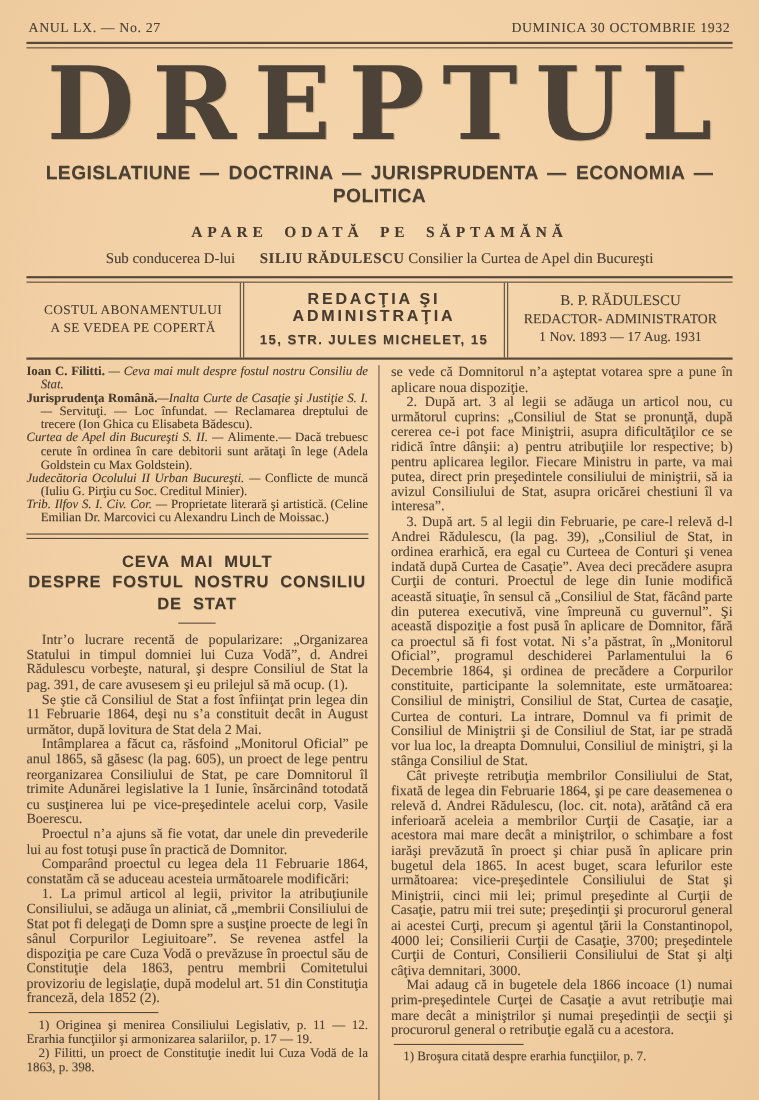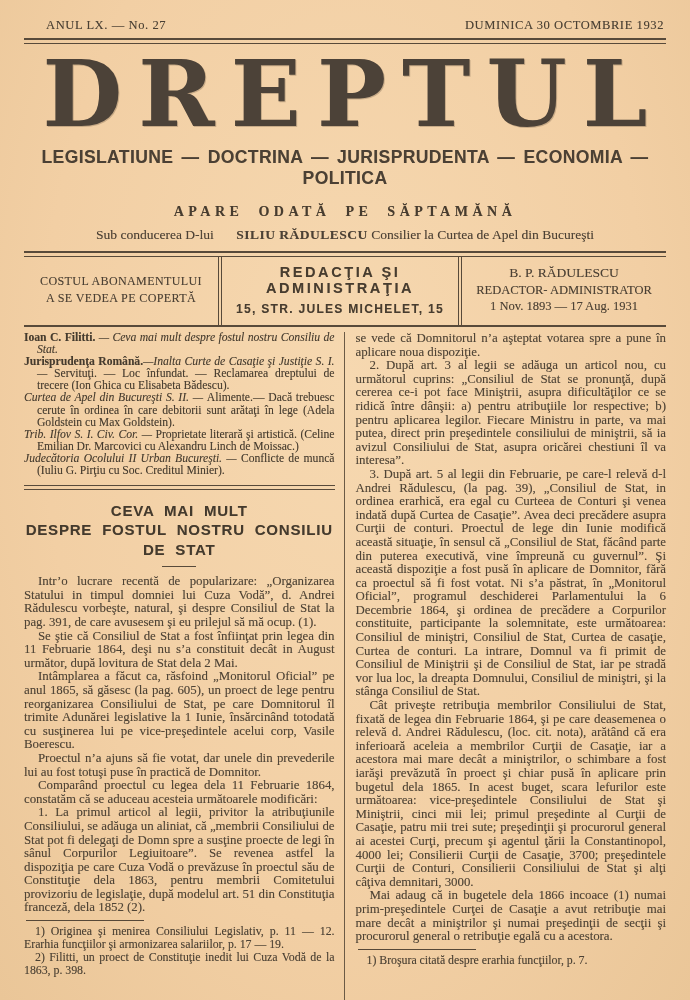--- a/index.html
+++ b/index.html
@@ -10,21 +10,21 @@
     box-sizing:border-box;
     padding:10px 24px 0 24px;
     background:radial-gradient(ellipse at 50% 38%, #f6d8b0 0%, #f2cfa4 62%, #eac698 100%);
     color:#4e4336;
     font-family:"Liberation Serif", serif;
     overflow:hidden;
     text-shadow:0.2px 0.2px 0 rgba(72,58,42,.32);
   }
   
   .topline{display:flex;justify-content:space-between;align-items:center;
-    font-size:12.5px;letter-spacing:.6px;padding:8px 2px 5px 2px;color:#4a4034;margin-left:20px;}
+    font-size:12.5px;letter-spacing:.6px;padding:8px 2px 5px 2px;color:#4a4034;}
   .rule-double{height:3px;border-top:2.4px solid #584a3a;border-bottom:1.6px solid #584a3a;}
   .rule-single{border-top:2.4px solid #584a3a;}
   .journal-title{text-align:center;margin:8px 0 0 0;line-height:84px;height:88px;}
   .journal-title span{
     font-family:"DejaVu Serif", serif;font-weight:bold;
     font-size:92px;letter-spacing:16px;margin-right:-16px;
     color:#4c4238;text-shadow:1px 1px 0 rgba(70,55,40,.25);
   }
   .journal-subtitle{
     font-family:"Liberation Sans", sans-serif;font-weight:bold;
@@ -111,22 +111,22 @@
   </div>
   <div class="rule-single"></div>
 
   <div class="content">
 
     <div class="col col-left">
       <div class="toc">
         <p class="toc-entry"><span class="b">Ioan C. Filitti.</span><span class="i"> — Ceva mai mult despre fostul nostru Consiliu de Stat.</span><span></span></p>
         <p class="toc-entry"><span class="b">Jurisprudenţa Română.</span><span class="i">—Inalta Curte de Casaţie şi Justiţie S. I. — </span><span>Servituţi. — Loc înfundat. — Reclamarea dreptului de trecere (Ion Ghica cu Elisabeta Bădescu).</span></p>
         <p class="toc-entry"><span class="b"></span><span class="i">Curtea de Apel din Bucureşti S. II. — </span><span>Alimente.— Dacă trebuesc cerute în ordinea în care debitorii sunt arătaţi în lege (Adela Goldstein cu Max Goldstein).</span></p>
+        <p class="toc-entry"><span class="b"></span><span class="i">Judecătoria Ocolului II Urban Bucureşti. — </span><span>Conflicte de muncă (Iuliu G. Pirţiu cu Soc. Creditul Minier).</span></p>
         <p class="toc-entry"><span class="b"></span><span class="i">Trib. Ilfov S. I. Civ. Cor. — </span><span>Proprietate literară şi artistică. (Celine Emilian Dr. Marcovici cu Alexandru Linch de Moissac.)</span></p>
-        <p class="toc-entry"><span class="b"></span><span class="i">Judecătoria Ocolului II Urban Bucureşti. — </span><span>Conflicte de muncă (Iuliu G. Pirţiu cu Soc. Creditul Minier).</span></p>
       </div>
       <div class="toc-rule"></div>
 
       <h2 class="article-title">
         <span style="display:block">CEVA MAI MULT</span>
         <span style="display:block">DESPRE FOSTUL NOSTRU CONSILIU DE STAT</span>
       </h2>
       <div class="heading-rule"></div>
 
       <p class="body-p">Intr’o lucrare recentă de popularizare: „Organizarea Statului in timpul domniei lui Cuza Vodă”, d. Andrei Rădulescu vorbeşte, natural, şi despre Consiliul de Stat la pag. 391, de care avusesem şi eu prilejul să mă ocup. (1).</p>

